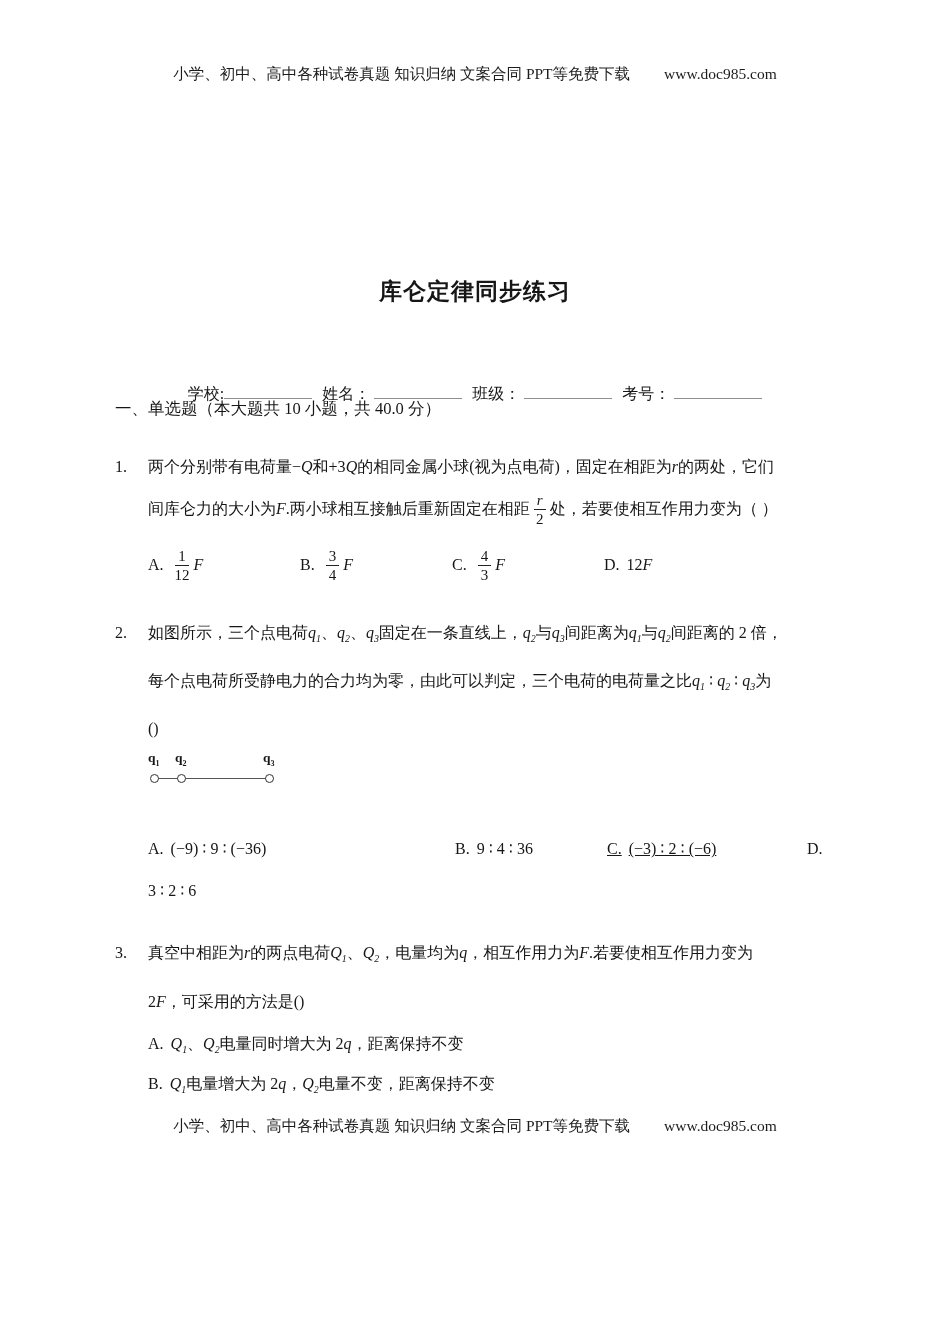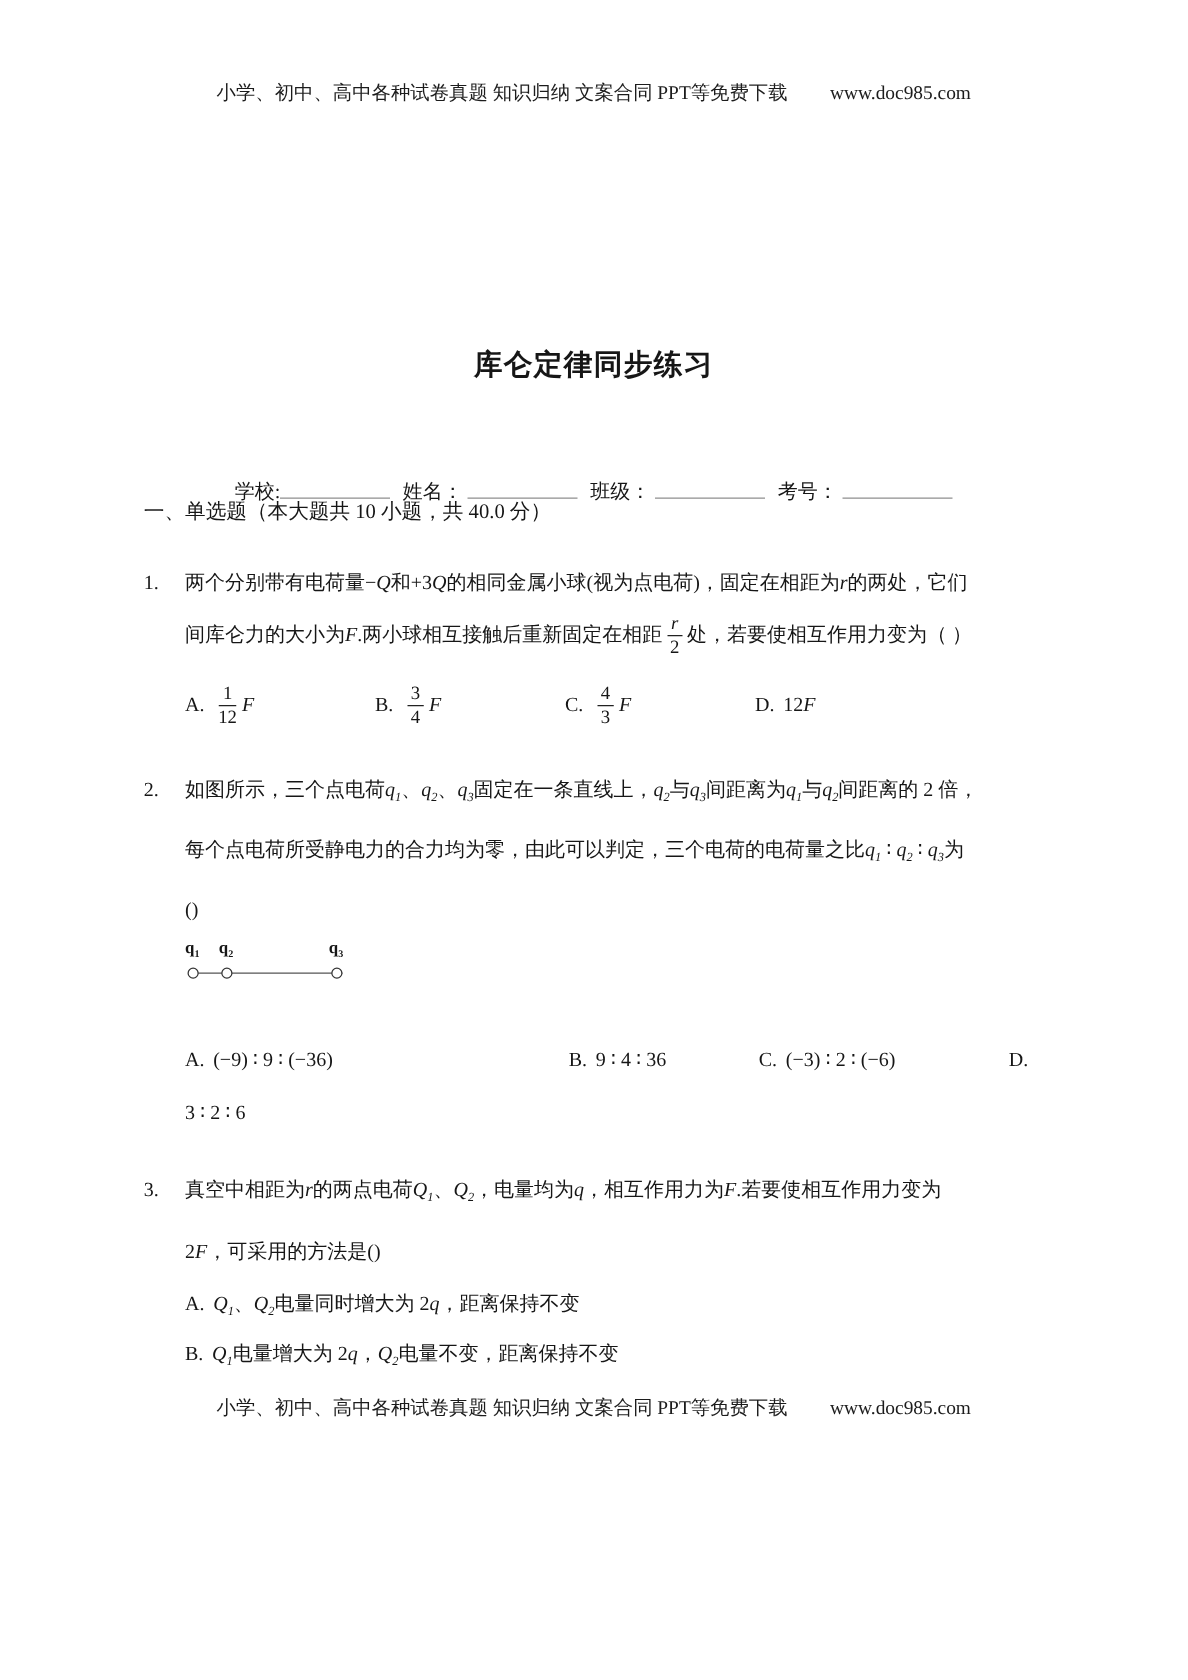--- a/index.html
+++ b/index.html
@@ -64,21 +64,21 @@
 
   
   .opt-row { display:flex; margin-top:14px; font-size:16px; line-height:42px; }
   .opt { white-space:nowrap; }
   .opt-label { margin-right:7px; }
   .question[data-qi="0"] .opt { width:152px; }
   .question[data-qi="0"] .opt:last-child { width:auto; }
   .question[data-qi="1"] .opt-row-0 { margin-top:40px; }
   .question[data-qi="1"] .opt-row-0 .opt:nth-child(1) { width:307px; }
   .question[data-qi="1"] .opt-row-0 .opt:nth-child(2) { width:152px; }
-  .question[data-qi="1"] .opt-row-0 .opt:nth-child(3) { width:200px; }
+  .question[data-qi="1"] .opt-row-0 .opt:nth-child(3) { width:200px;text-decoration:underline; }
   .question[data-qi="1"] .opt-row-1 { margin-top:0; }
   .question[data-qi="2"] .opt-row { line-height:34px; margin-top:0; }
   .question[data-qi="2"] .opt-row-0 { margin-top:4px; }
 
   
   .figure { position:relative; height:36px; width:140px; margin:2px 0 0 2px; }
   .fig-line { position:absolute; left:3px; width:121px; top:26px; border-top:1.4px solid #555; }
   .fig-point { position:absolute; top:0; }
   .fig-circle {
     position:absolute; top:22px; left:0;

